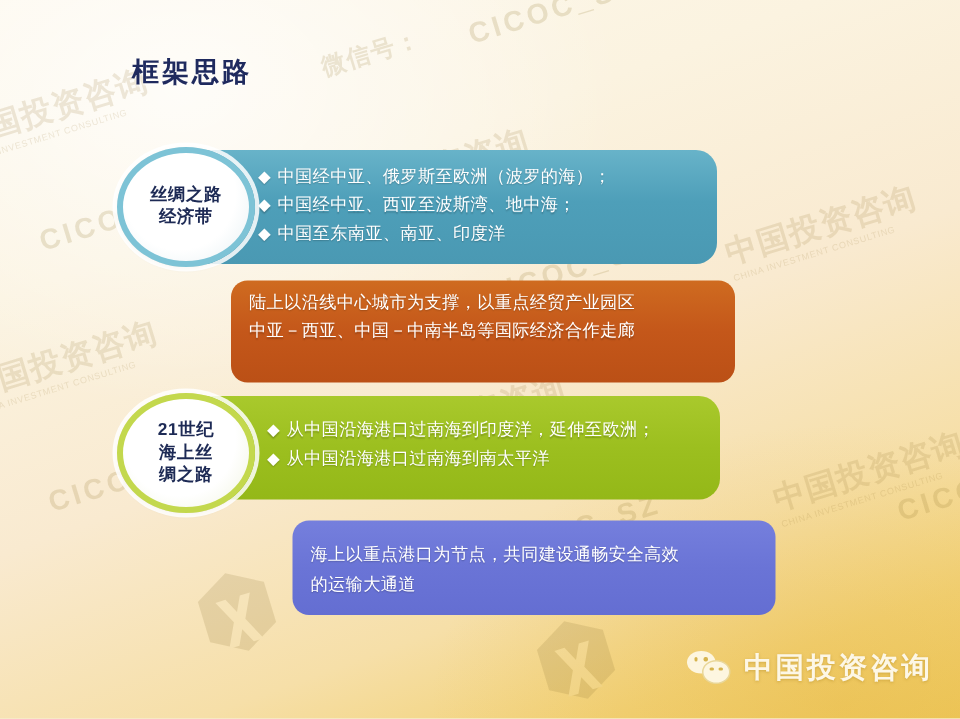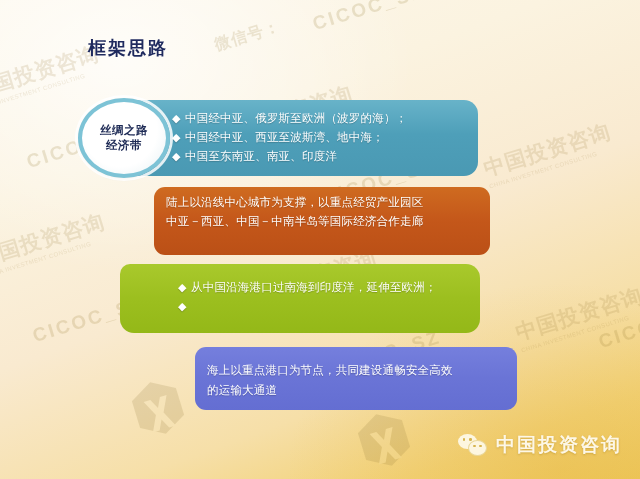--- a/index.html
+++ b/index.html
@@ -224,21 +224,29 @@
   </div>
 
   <div class="block" id="b-sea">
     <div class="lines">
       <div class="bullet-row">
         <span class="dia">◆</span>
         <span>从中国沿海港口过南海到印度洋，延伸至欧洲；</span>
       </div>
       <div class="bullet-row">
         <span class="dia">◆</span>
-      </div>
+        <span>从中国沿海港口过南海到南太平洋</span>
+      </div>
+    </div>
+  </div>
+  <div class="badge" id="badge-sea">
+    <div>
+      <span>21世纪</span>
+      <span>海上丝</span>
+      <span>绸之路</span>
     </div>
   </div>
 
   <div class="block" id="b-port">
     <div class="lines">
       <div>海上以重点港口为节点，共同建设通畅安全高效</div>
       <div>的运输大通道</div>
     </div>
   </div>
 

